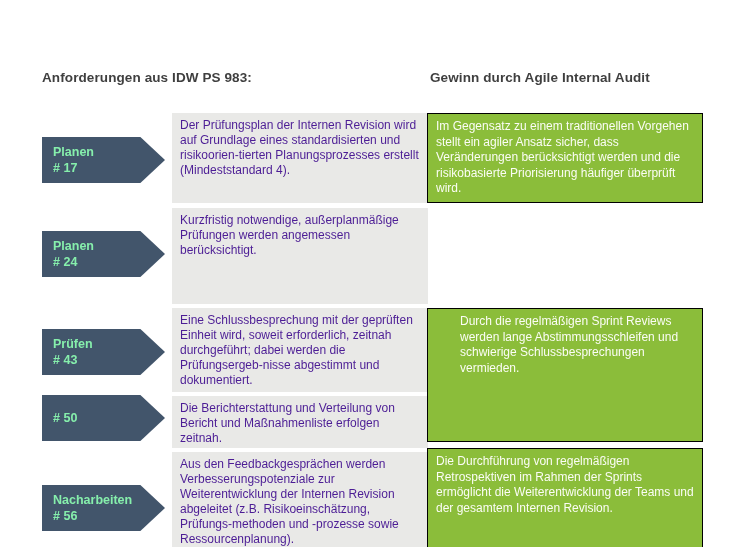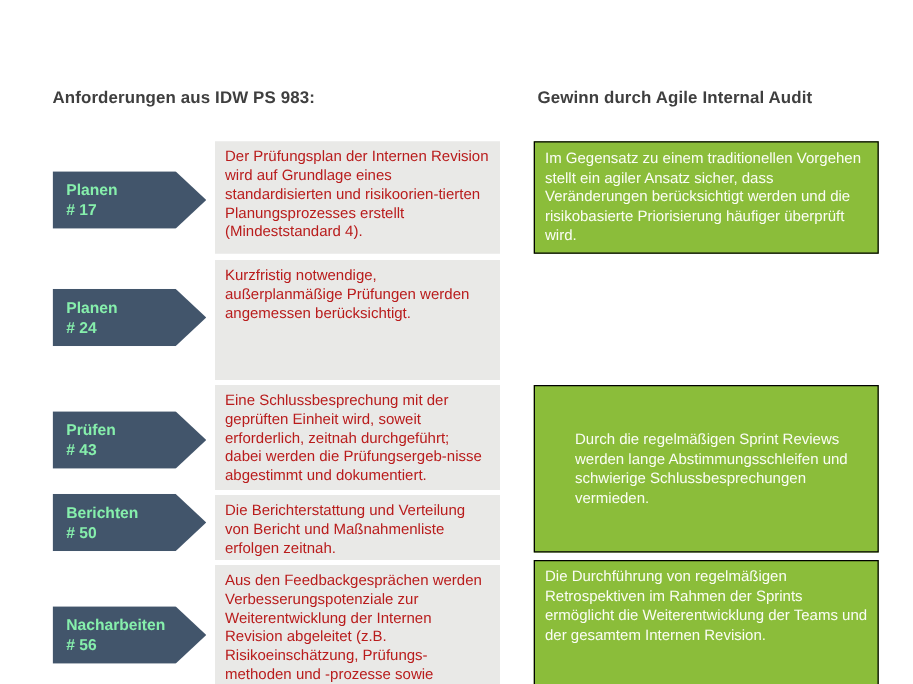--- a/index.html
+++ b/index.html
@@ -22,33 +22,33 @@
 
   .arrow{
     position:absolute;left:42px;width:123px;height:46px;
     background:var(--arrow,#42556b);
     clip-path:polygon(0% 0%,80% 0%,100% 50%,80% 100%,0% 100%);
     color:#86efac;font-weight:bold;font-size:12.5px;line-height:16px;
     display:flex;flex-direction:column;justify-content:center;
     padding-left:11px;box-sizing:border-box;
   }
   .gbox{
-    position:absolute;left:172px;width:228px;
+    position:absolute;left:172px;width:256px;
     background:var(--gray,#e9e9e7);
-    color:#b91c1c;font-size:12px;line-height:15px;
+    color:#4c1d95;font-size:12px;line-height:15px;
     padding:5px 8px;box-sizing:border-box;
   }
   .green{
     position:absolute;left:427px;width:276px;
     background:var(--green,#8bbd3a);
     border:1px solid #000000;
     color:#fbfdf5;font-size:12px;line-height:15.5px;
     padding:5px 8px;box-sizing:border-box;
   }
-  .green.center{display:flex;align-items:center;padding-left:32px;}
+  .green.center{display:flex;align-items:flex-start;padding-left:32px;}
   .gbox p,.green p{margin:0;}
 </style>
 </head>
 <body>
 
 <div class="canvas">
 
   <div class="hdr hdr-left">Anforderungen aus IDW PS 983:</div>
   <div class="hdr hdr-right">Gewinn durch Agile Internal Audit</div>
 
@@ -58,21 +58,20 @@
   </div>
   <div class="arrow" style="top:191px">
     <span>Planen</span>
     <span># 24</span>
   </div>
   <div class="arrow" style="top:289px">
     <span>Prüfen</span>
     <span># 43</span>
   </div>
   <div class="arrow" style="top:355px">
-    <span>Berichten</span>
     <span># 50</span>
   </div>
   <div class="arrow" style="top:445px">
     <span>Nacharbeiten</span>
     <span># 56</span>
   </div>
 
   <div class="gbox" style="top:73px;height:90px">
     <p>Der Prüfungsplan der Internen Revision wird auf Grundlage eines standardisierten und risikoorien-tierten Planungsprozesses erstellt (Mindeststandard 4).</p>
   </div>

